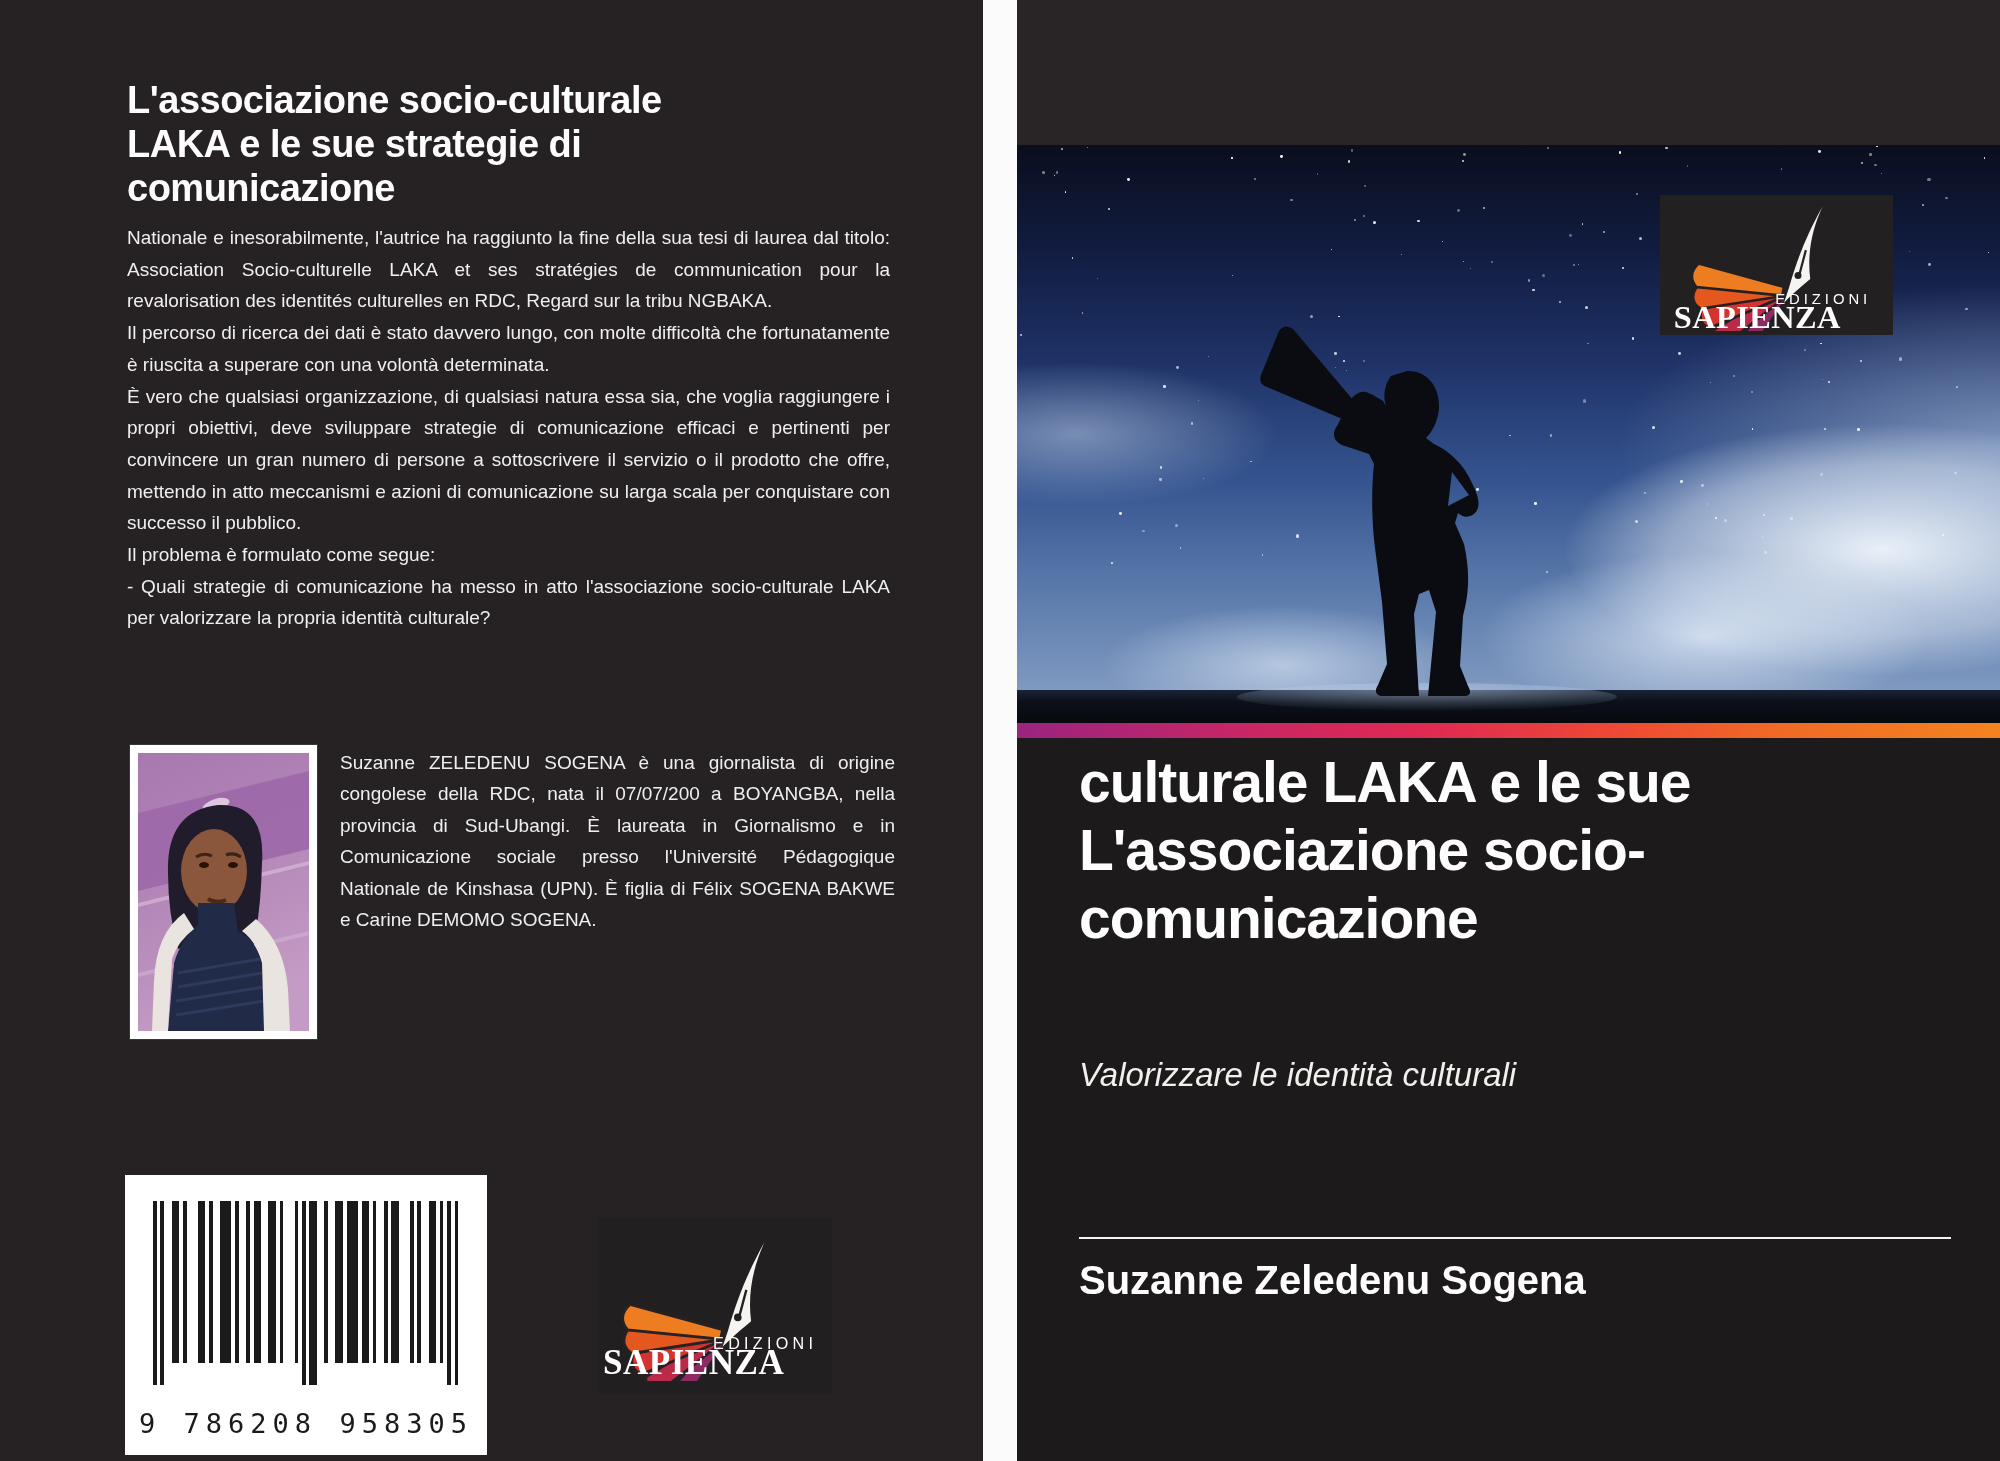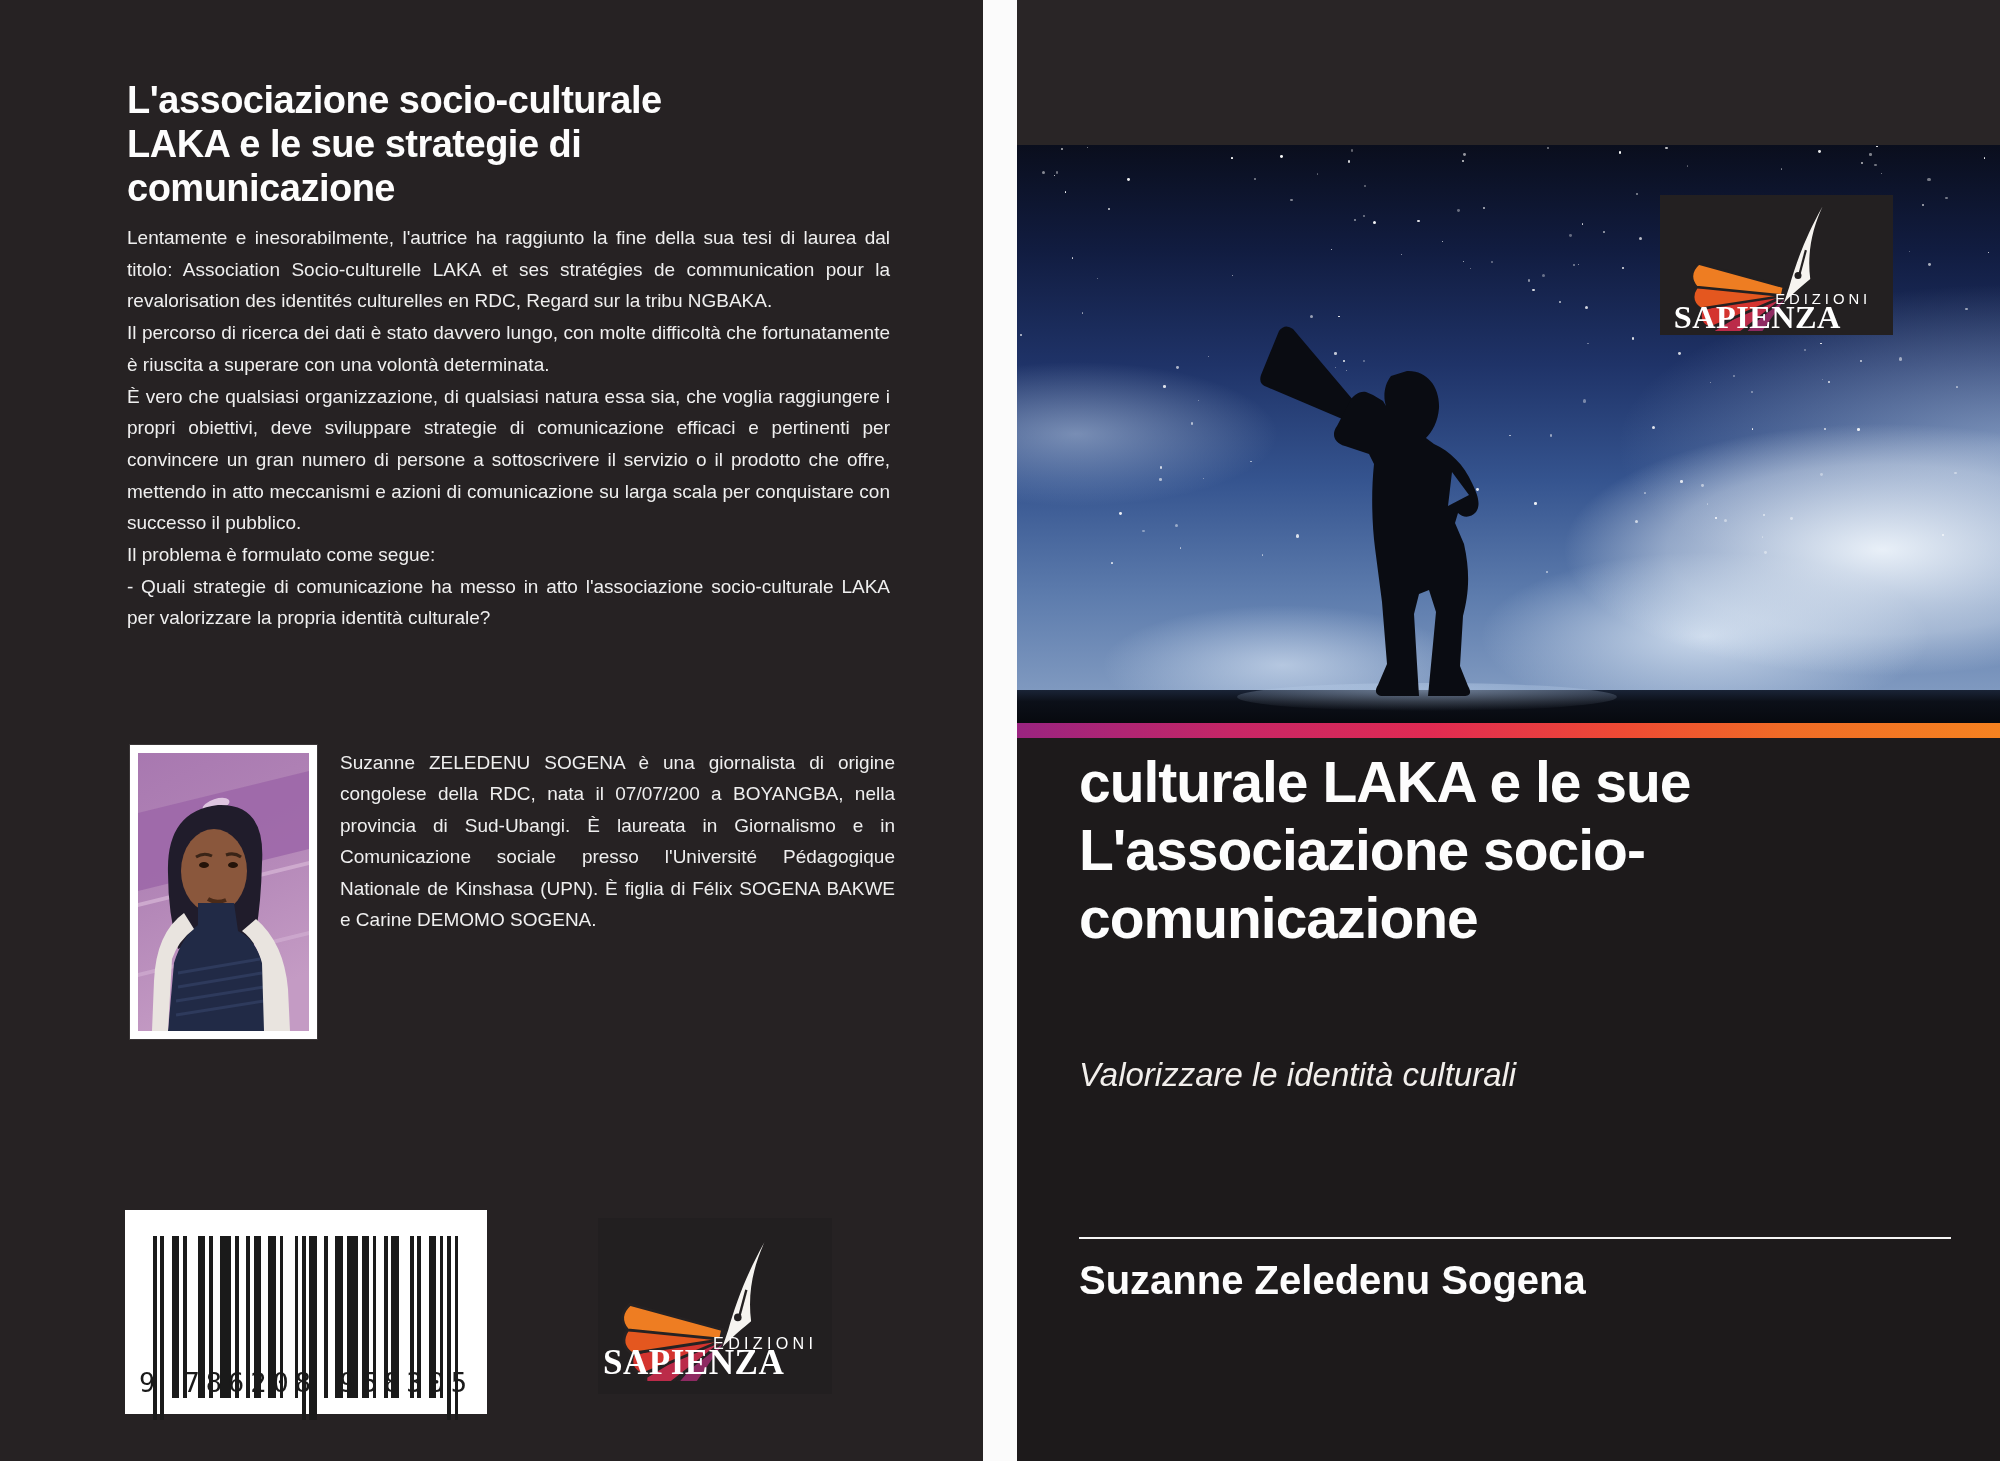--- a/index.html
+++ b/index.html
@@ -7,21 +7,21 @@
 
   
   .page-back{position:relative;width:983px;height:1461px;background:#262223;color:#fff;flex:none;}
   .back-title{position:absolute;left:127px;top:78px;width:780px;font-size:38px;font-weight:bold;line-height:44px;letter-spacing:-0.5px;color:#fdfdfd;}
   .back-title span{display:block;}
   .back-blurb{position:absolute;left:127px;top:222px;width:763px;font-size:19px;line-height:31.7px;color:#efefef;}
   .back-blurb p{margin:0;text-align:justify;text-justify:inter-word;}
   .bio-wrap{position:absolute;left:130px;top:745px;width:765px;}
   .author-photo{position:absolute;left:0;top:0;width:171px;height:278px;background:#fff;border:8px solid #fff;box-shadow:0 0 0 1px #3a3637;}
   .bio-text{position:absolute;left:210px;top:2px;width:555px;font-size:19px;line-height:31.4px;color:#efefef;text-align:justify;}
-  .barcode-box{position:absolute;left:125px;top:1210px;width:362px;height:204px;background:#fff;}
+  .barcode-box{position:absolute;left:125px;top:1175px;width:362px;height:280px;background:#fff;}
   .barcode-bars{position:absolute;left:28px;top:26px;width:306px;height:162px;display:flex;align-items:flex-start;}
   .barcode-bars i{display:block;height:162px;background:#1a1a1a;flex:none;}
   .barcode-bars i.sp{background:transparent;}
   .barcode-bars i.tall{height:184px;}
   .barcode-digits{position:absolute;left:0;bottom:16px;width:100%;text-align:center;color:#1a1a1a;font-family:"DejaVu Sans Mono",monospace;font-size:27px;letter-spacing:6px;}
   .back-logo{position:absolute;left:598px;top:1218px;width:234px;height:176px;background:#221f20;display:flex;align-items:center;justify-content:center;}
 
   
   .spine-gap{width:34px;height:1461px;background:#fbfbfb;flex:none;}
 
@@ -58,21 +58,21 @@
 
   <div class="page-back">
 
     <div class="back-title">
       <span>L'associazione socio-culturale</span>
       <span>LAKA e le sue strategie di</span>
       <span>comunicazione</span>
     </div>
 
     <div class="back-blurb">
-      <p>Lentamente e inesorabilmente, l'autrice ha raggiunto la fine della sua tesi di laurea dal titolo: Association Socio-culturelle LAKA et ses stratégies de communication pour la revalorisation des identités culturelles en RDC, Regard sur la tribu NGBAKA.</p>
+      <p>Nationale e inesorabilmente, l'autrice ha raggiunto la fine della sua tesi di laurea dal titolo: Association Socio-culturelle LAKA et ses stratégies de communication pour la revalorisation des identités culturelles en RDC, Regard sur la tribu NGBAKA.</p>
       <p>Il percorso di ricerca dei dati è stato davvero lungo, con molte difficoltà che fortunatamente è riuscita a superare con una volontà determinata.</p>
       <p>È vero che qualsiasi organizzazione, di qualsiasi natura essa sia, che voglia raggiungere i propri obiettivi, deve sviluppare strategie di comunicazione efficaci e pertinenti per convincere un gran numero di persone a sottoscrivere il servizio o il prodotto che offre, mettendo in atto meccanismi e azioni di comunicazione su larga scala per conquistare con successo il pubblico.</p>
       <p>Il problema è formulato come segue:</p>
       <p>- Quali strategie di comunicazione ha messo in atto l'associazione socio-culturale LAKA per valorizzare la propria identità culturale?</p>
     </div>
 
     <div class="bio-wrap">
       <div class="author-photo">
         
         <svg width="171" height="278" viewBox="0 0 171 278">

